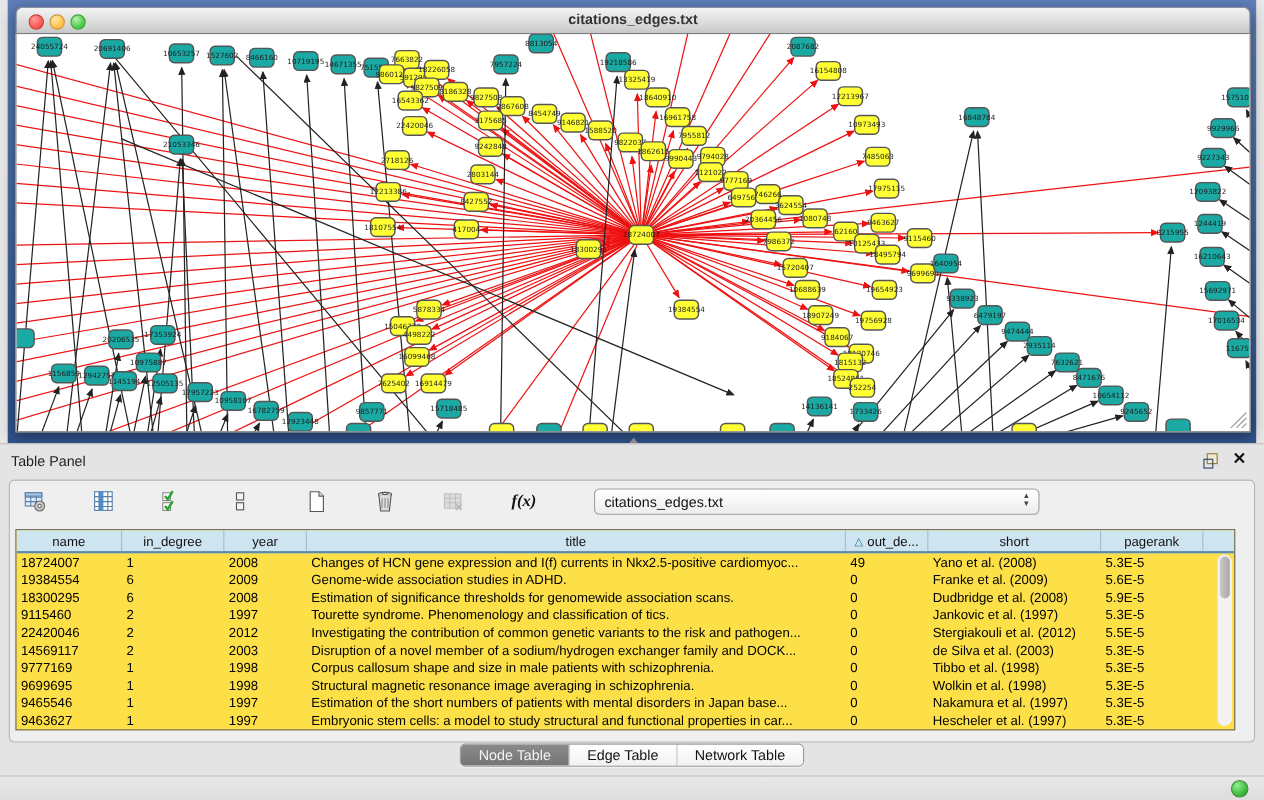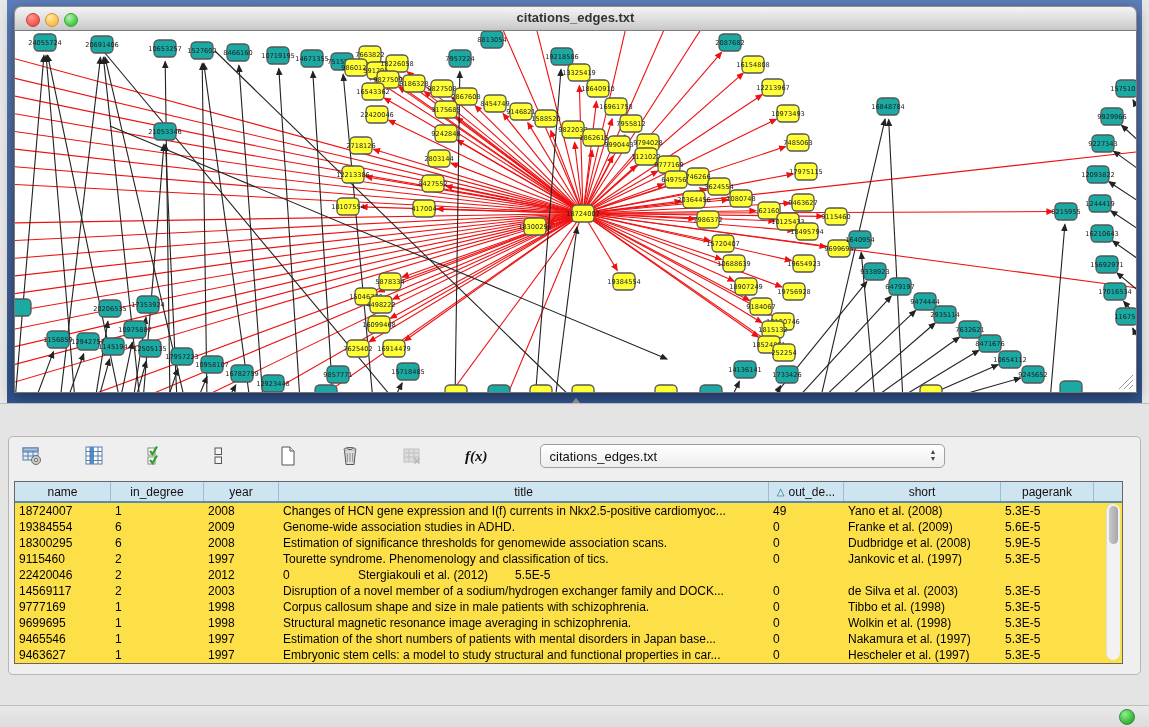--- a/index.html
+++ b/index.html
@@ -727,20 +727,28 @@
           <line x1="1109" y1="358" x2="1118" y2="349" stroke="#9a9a9a"></line>
           <line x1="1114" y1="358" x2="1118" y2="354" stroke="#9a9a9a"></line>
         </g>
       </svg>
   </div>
 </div>
 
 <div class="split-arrow"></div>
 
 <div class="table-panel">
+  <div class="panel-head">
+    <div class="panel-title">Table Panel</div>
+    <div class="float-icon">
+        <span class="sq1"></span>
+        <span class="sq2"></span>
+      </div>
+    <div class="close-icon">✕</div>
+  </div>
   <div class="panel-box">
     <div class="toolbar">
       <span class="tb-icon">
         <svg width="22" height="22">
             <rect x="2" y="3" width="15" height="12" fill="#dfeefc" stroke="#5a7fa8"></rect>
             <path d="M2 7h15M2 11h15M7 3v12M12 3v12" stroke="#5a7fa8" stroke-width="1"></path>
             <rect x="2" y="3" width="15" height="3" fill="#a9c8e8" stroke="#5a7fa8"></rect>
             <circle cx="15" cy="15" r="4.5" fill="#c9c9c9" stroke="#6a6a6a"></circle>
             <circle cx="15" cy="15" r="1.6" fill="#efefef" stroke="#6a6a6a"></circle>
           </svg>
@@ -837,20 +845,21 @@
             <div class="cell c2">1997</div>
             <div class="cell c3">Tourette syndrome. Phenomenology and classification of tics.</div>
             <div class="cell c4">0</div>
             <div class="cell c5">Jankovic et al. (1997)</div>
             <div class="cell c6">5.3E-5</div>
           </div>
           <div class="g-row">
             <div class="cell c0">22420046</div>
             <div class="cell c1">2</div>
             <div class="cell c2">2012</div>
+            <div class="cell c3">Investigating the contribution of common genetic variants to the risk and pathogen...</div>
             <div class="cell c4">0</div>
             <div class="cell c5">Stergiakouli et al. (2012)</div>
             <div class="cell c6">5.5E-5</div>
           </div>
           <div class="g-row">
             <div class="cell c0">14569117</div>
             <div class="cell c1">2</div>
             <div class="cell c2">2003</div>
             <div class="cell c3">Disruption of a novel member of a sodium/hydrogen exchanger family and DOCK...</div>
             <div class="cell c4">0</div>
@@ -892,18 +901,25 @@
             <div class="cell c4">0</div>
             <div class="cell c5">Hescheler et al. (1997)</div>
             <div class="cell c6">5.3E-5</div>
           </div>
         </div>
       <div class="vscroll">
           <div class="vthumb"></div>
         </div>
     </div>
   </div>
+  <div class="tabs">
+    <div class="seg">
+      <div class="tab active">Node Table</div>
+      <div class="tab">Edge Table</div>
+      <div class="tab">Network Table</div>
+    </div>
+  </div>
 </div>
 
 <div class="statusbar">
   <span class="mem">Memory: OK</span>
   <span class="memdot"></span>
 </div>
 
 </body></html>

